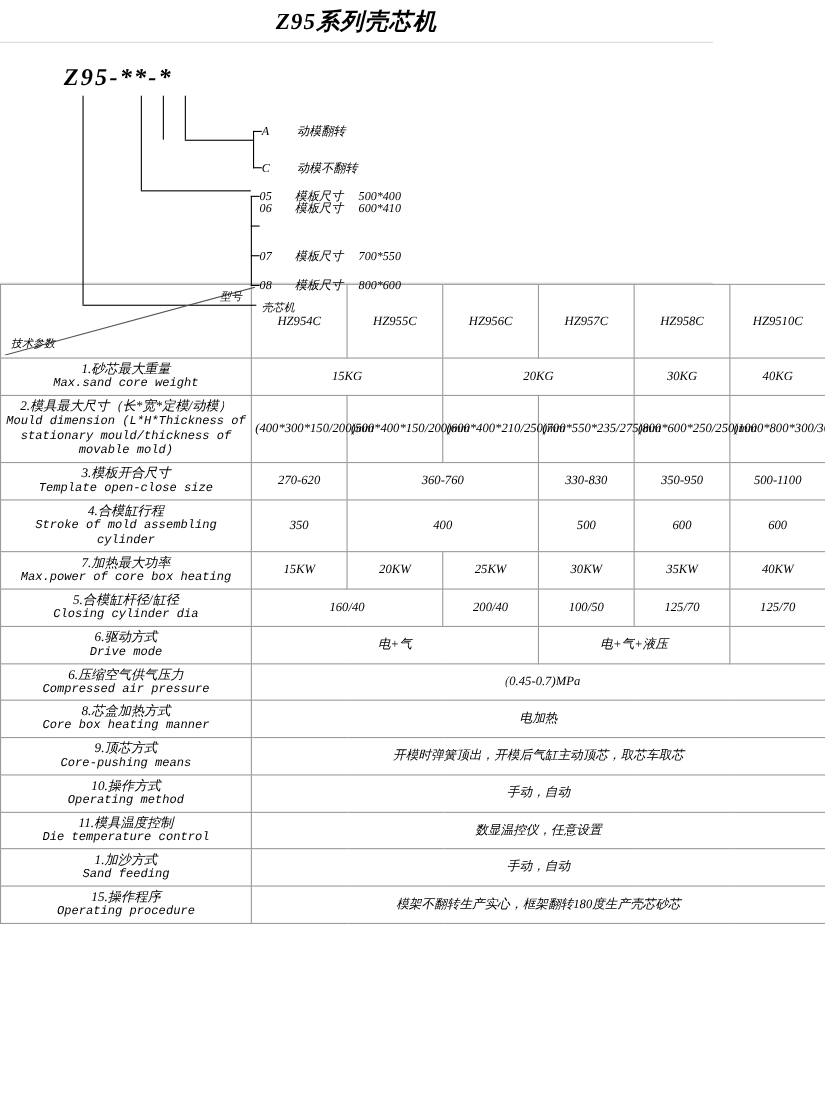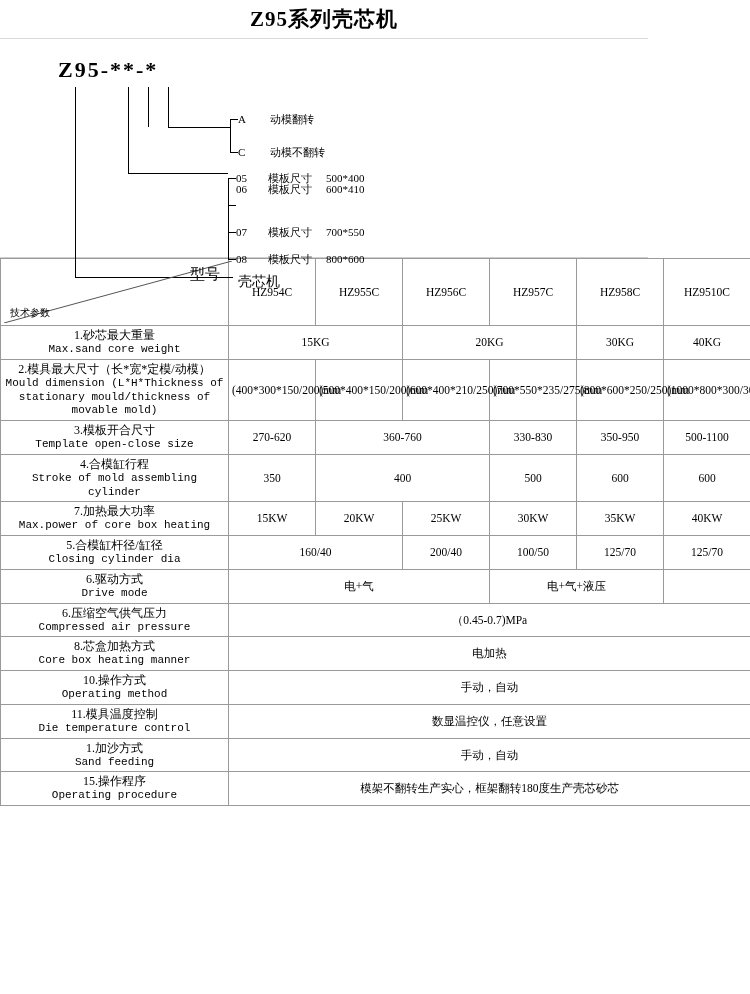--- a/index.html
+++ b/index.html
@@ -13,20 +13,21 @@
     font-family: "Liberation Sans", sans-serif;
     color: #000;
     position: relative;
     overflow: hidden;
   }
   .page {
     position: relative;
     width: 648px;
     height: 994px;
     box-sizing: border-box;
+    font-style: italic;
   }
 
   
   .title-row {
     height: 38px;
     border-bottom: 1px solid #d9d9d9;
     display: flex;
     align-items: center;
     justify-content: center;
     position: relative;
@@ -75,41 +76,41 @@
     margin-left: 6px;
   }
   .leaf .val {
     display: inline-block;
     margin-left: 14px;
   }
   .kexin {
     position: absolute;
     left: 238px;
     top: 234px;
-    font-size: 14px;
+    font-size: 10px;
     font-family: "Liberation Serif", serif;
   }
 
   
   .corner {
     position: relative;
     width: 228px;
     height: 62px;
     box-sizing: border-box;
   }
   .corner .slash {
     position: absolute;
     left: 0; top: 0;
     width: 100%; height: 100%;
   }
   .corner .xinghao {
     position: absolute;
     right: 12px;
     top: 4px;
-    font-size: 15px;
+    font-size: 10px;
     font-family: "Liberation Serif", serif;
   }
   .corner .jishu {
     position: absolute;
     left: 6px;
     bottom: 4px;
     font-size: 10px;
     font-family: "Liberation Serif", serif;
   }
 
@@ -322,20 +323,27 @@
       </tr>
       <tr>
         <td class="label">
           <span class="cn">8.芯盒加热方式</span>
           <span class="en">Core box heating manner</span>
         </td>
         <td colspan="6">电加热</td>
       </tr>
       <tr>
         <td class="label">
+          <span class="cn">9.顶芯方式</span>
+          <span class="en">Core-pushing means</span>
+        </td>
+        <td colspan="6">开模时弹簧顶出，开模后气缸主动顶芯，取芯车取芯</td>
+      </tr>
+      <tr>
+        <td class="label">
           <span class="cn">10.操作方式</span>
           <span class="en">Operating method</span>
         </td>
         <td colspan="6">手动，自动</td>
       </tr>
       <tr>
         <td class="label">
           <span class="cn">11.模具温度控制</span>
           <span class="en">Die temperature control</span>
         </td>

